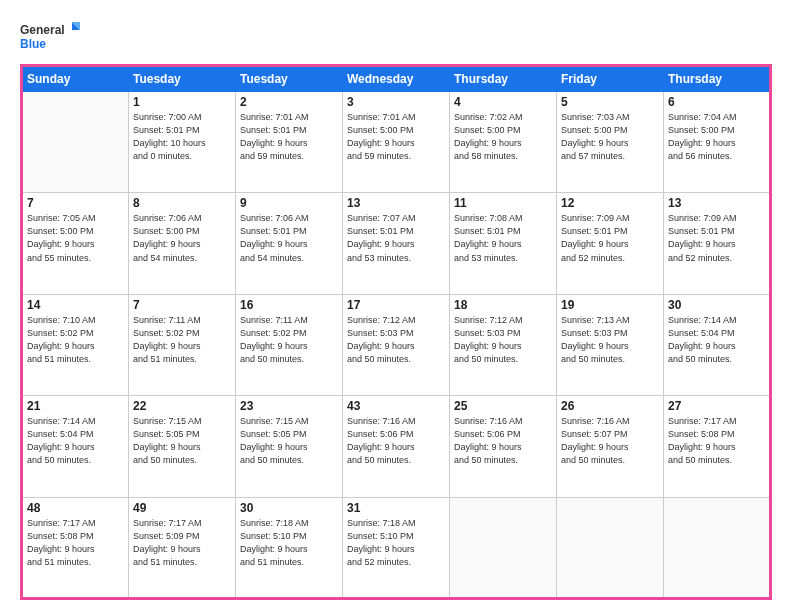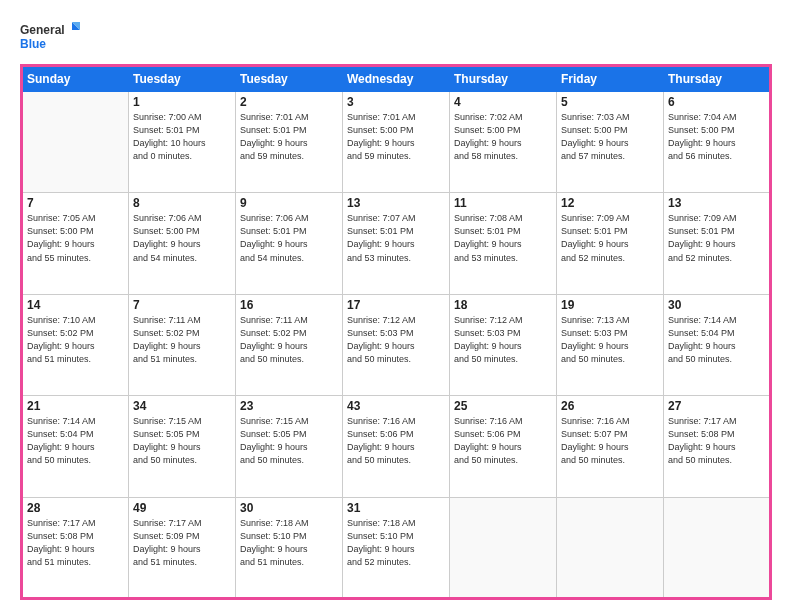--- a/index.html
+++ b/index.html
@@ -195,21 +195,21 @@
             <span class="day-num">30</span>
             <div class="day-info">Sunrise: 7:14 AM<br>Sunset: 5:04 PM<br>Daylight: 9 hours<br>and 50 minutes.</div>
           </td>
         </tr>
         <tr>
           <td>
             <span class="day-num">21</span>
             <div class="day-info">Sunrise: 7:14 AM<br>Sunset: 5:04 PM<br>Daylight: 9 hours<br>and 50 minutes.</div>
           </td>
           <td>
-            <span class="day-num">34</span>
+            <span class="day-num">22</span>
             <div class="day-info">Sunrise: 7:15 AM<br>Sunset: 5:05 PM<br>Daylight: 9 hours<br>and 50 minutes.</div>
           </td>
           <td>
             <span class="day-num">23</span>
             <div class="day-info">Sunrise: 7:15 AM<br>Sunset: 5:05 PM<br>Daylight: 9 hours<br>and 50 minutes.</div>
           </td>
           <td>
             <span class="day-num">43</span>
             <div class="day-info">Sunrise: 7:16 AM<br>Sunset: 5:06 PM<br>Daylight: 9 hours<br>and 50 minutes.</div>
           </td>
@@ -221,21 +221,21 @@
             <span class="day-num">26</span>
             <div class="day-info">Sunrise: 7:16 AM<br>Sunset: 5:07 PM<br>Daylight: 9 hours<br>and 50 minutes.</div>
           </td>
           <td>
             <span class="day-num">27</span>
             <div class="day-info">Sunrise: 7:17 AM<br>Sunset: 5:08 PM<br>Daylight: 9 hours<br>and 50 minutes.</div>
           </td>
         </tr>
         <tr>
           <td>
-            <span class="day-num">28</span>
+            <span class="day-num">48</span>
             <div class="day-info">Sunrise: 7:17 AM<br>Sunset: 5:08 PM<br>Daylight: 9 hours<br>and 51 minutes.</div>
           </td>
           <td>
             <span class="day-num">49</span>
             <div class="day-info">Sunrise: 7:17 AM<br>Sunset: 5:09 PM<br>Daylight: 9 hours<br>and 51 minutes.</div>
           </td>
           <td>
             <span class="day-num">30</span>
             <div class="day-info">Sunrise: 7:18 AM<br>Sunset: 5:10 PM<br>Daylight: 9 hours<br>and 51 minutes.</div>
           </td>

